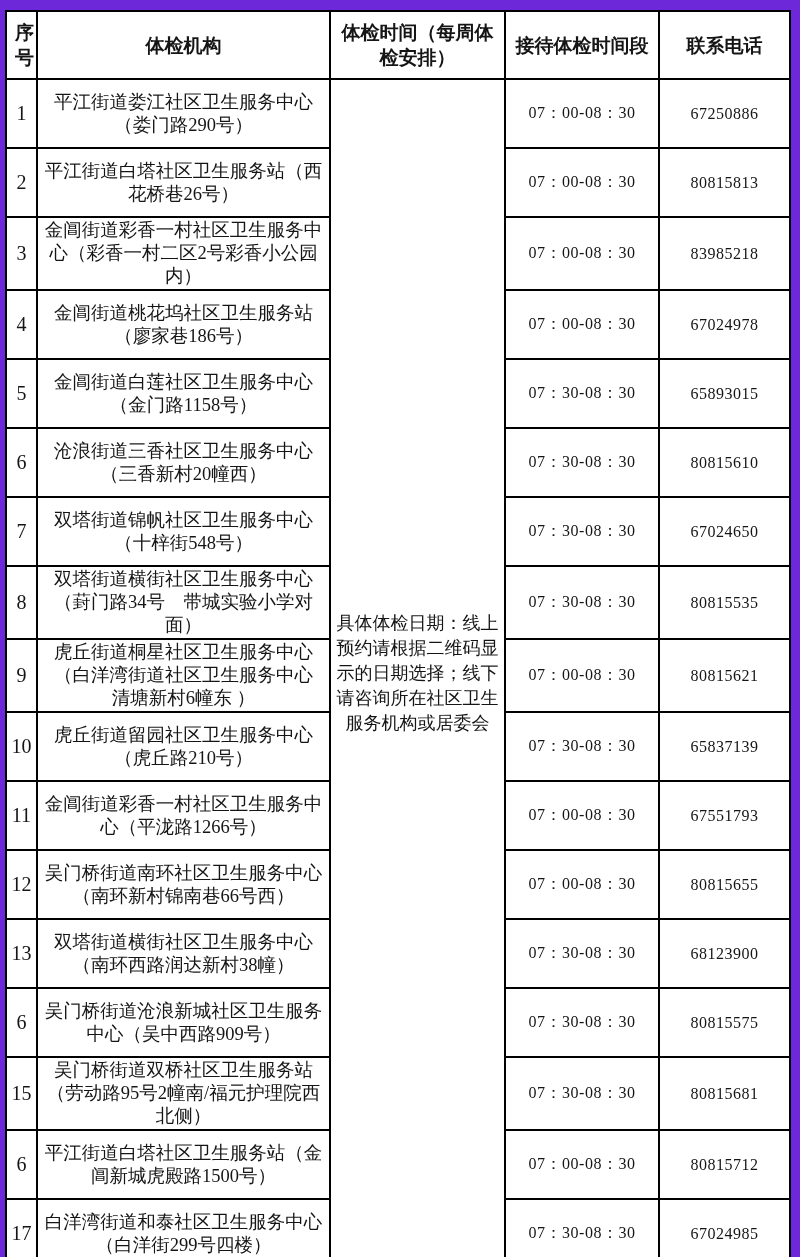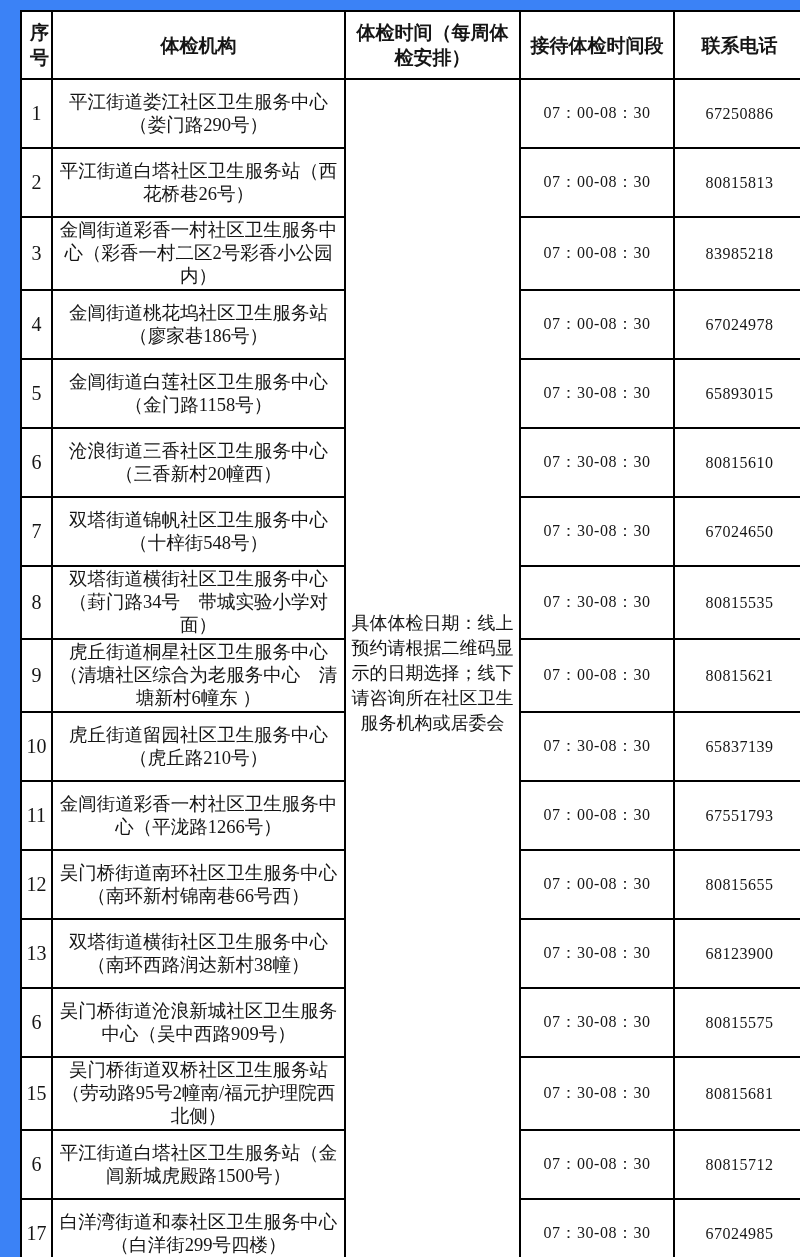--- a/index.html
+++ b/index.html
@@ -4,22 +4,22 @@
 <style>
   html, body {
     margin: 0;
     padding: 0;
     background: #ffffff;
   }
   .page {
     width: 800px;
     height: 1257px;
     box-sizing: border-box;
-    padding: 10px 0 0 20px;
-    background: #3b82f6;
+    padding: 10px 0 0 5px;
+    background: #6d28d9;
     overflow: hidden;
   }
   table.tbl {
     border-collapse: collapse;
     table-layout: fixed;
     width: 784px;
     background: #ffffff;
   }
   col.c-no    { width: 31px; }
   col.c-org   { width: 293px; }
@@ -137,21 +137,21 @@
         <td class="phone">67024650</td>
       </tr>
       <tr>
         <td class="no">8</td>
         <td class="org">双塔街道横街社区卫生服务中心（葑门路34号　带城实验小学对面）</td>
         <td class="time">07：30-08：30</td>
         <td class="phone">80815535</td>
       </tr>
       <tr>
         <td class="no">9</td>
-        <td class="org">虎丘街道桐星社区卫生服务中心（清塘社区综合为老服务中心　清塘新村6幢东 ）</td>
+        <td class="org">虎丘街道桐星社区卫生服务中心（白洋湾街道社区卫生服务中心　清塘新村6幢东 ）</td>
         <td class="time">07：00-08：30</td>
         <td class="phone">80815621</td>
       </tr>
       <tr>
         <td class="no">10</td>
         <td class="org">虎丘街道留园社区卫生服务中心（虎丘路210号）</td>
         <td class="time">07：30-08：30</td>
         <td class="phone">65837139</td>
       </tr>
       <tr>

